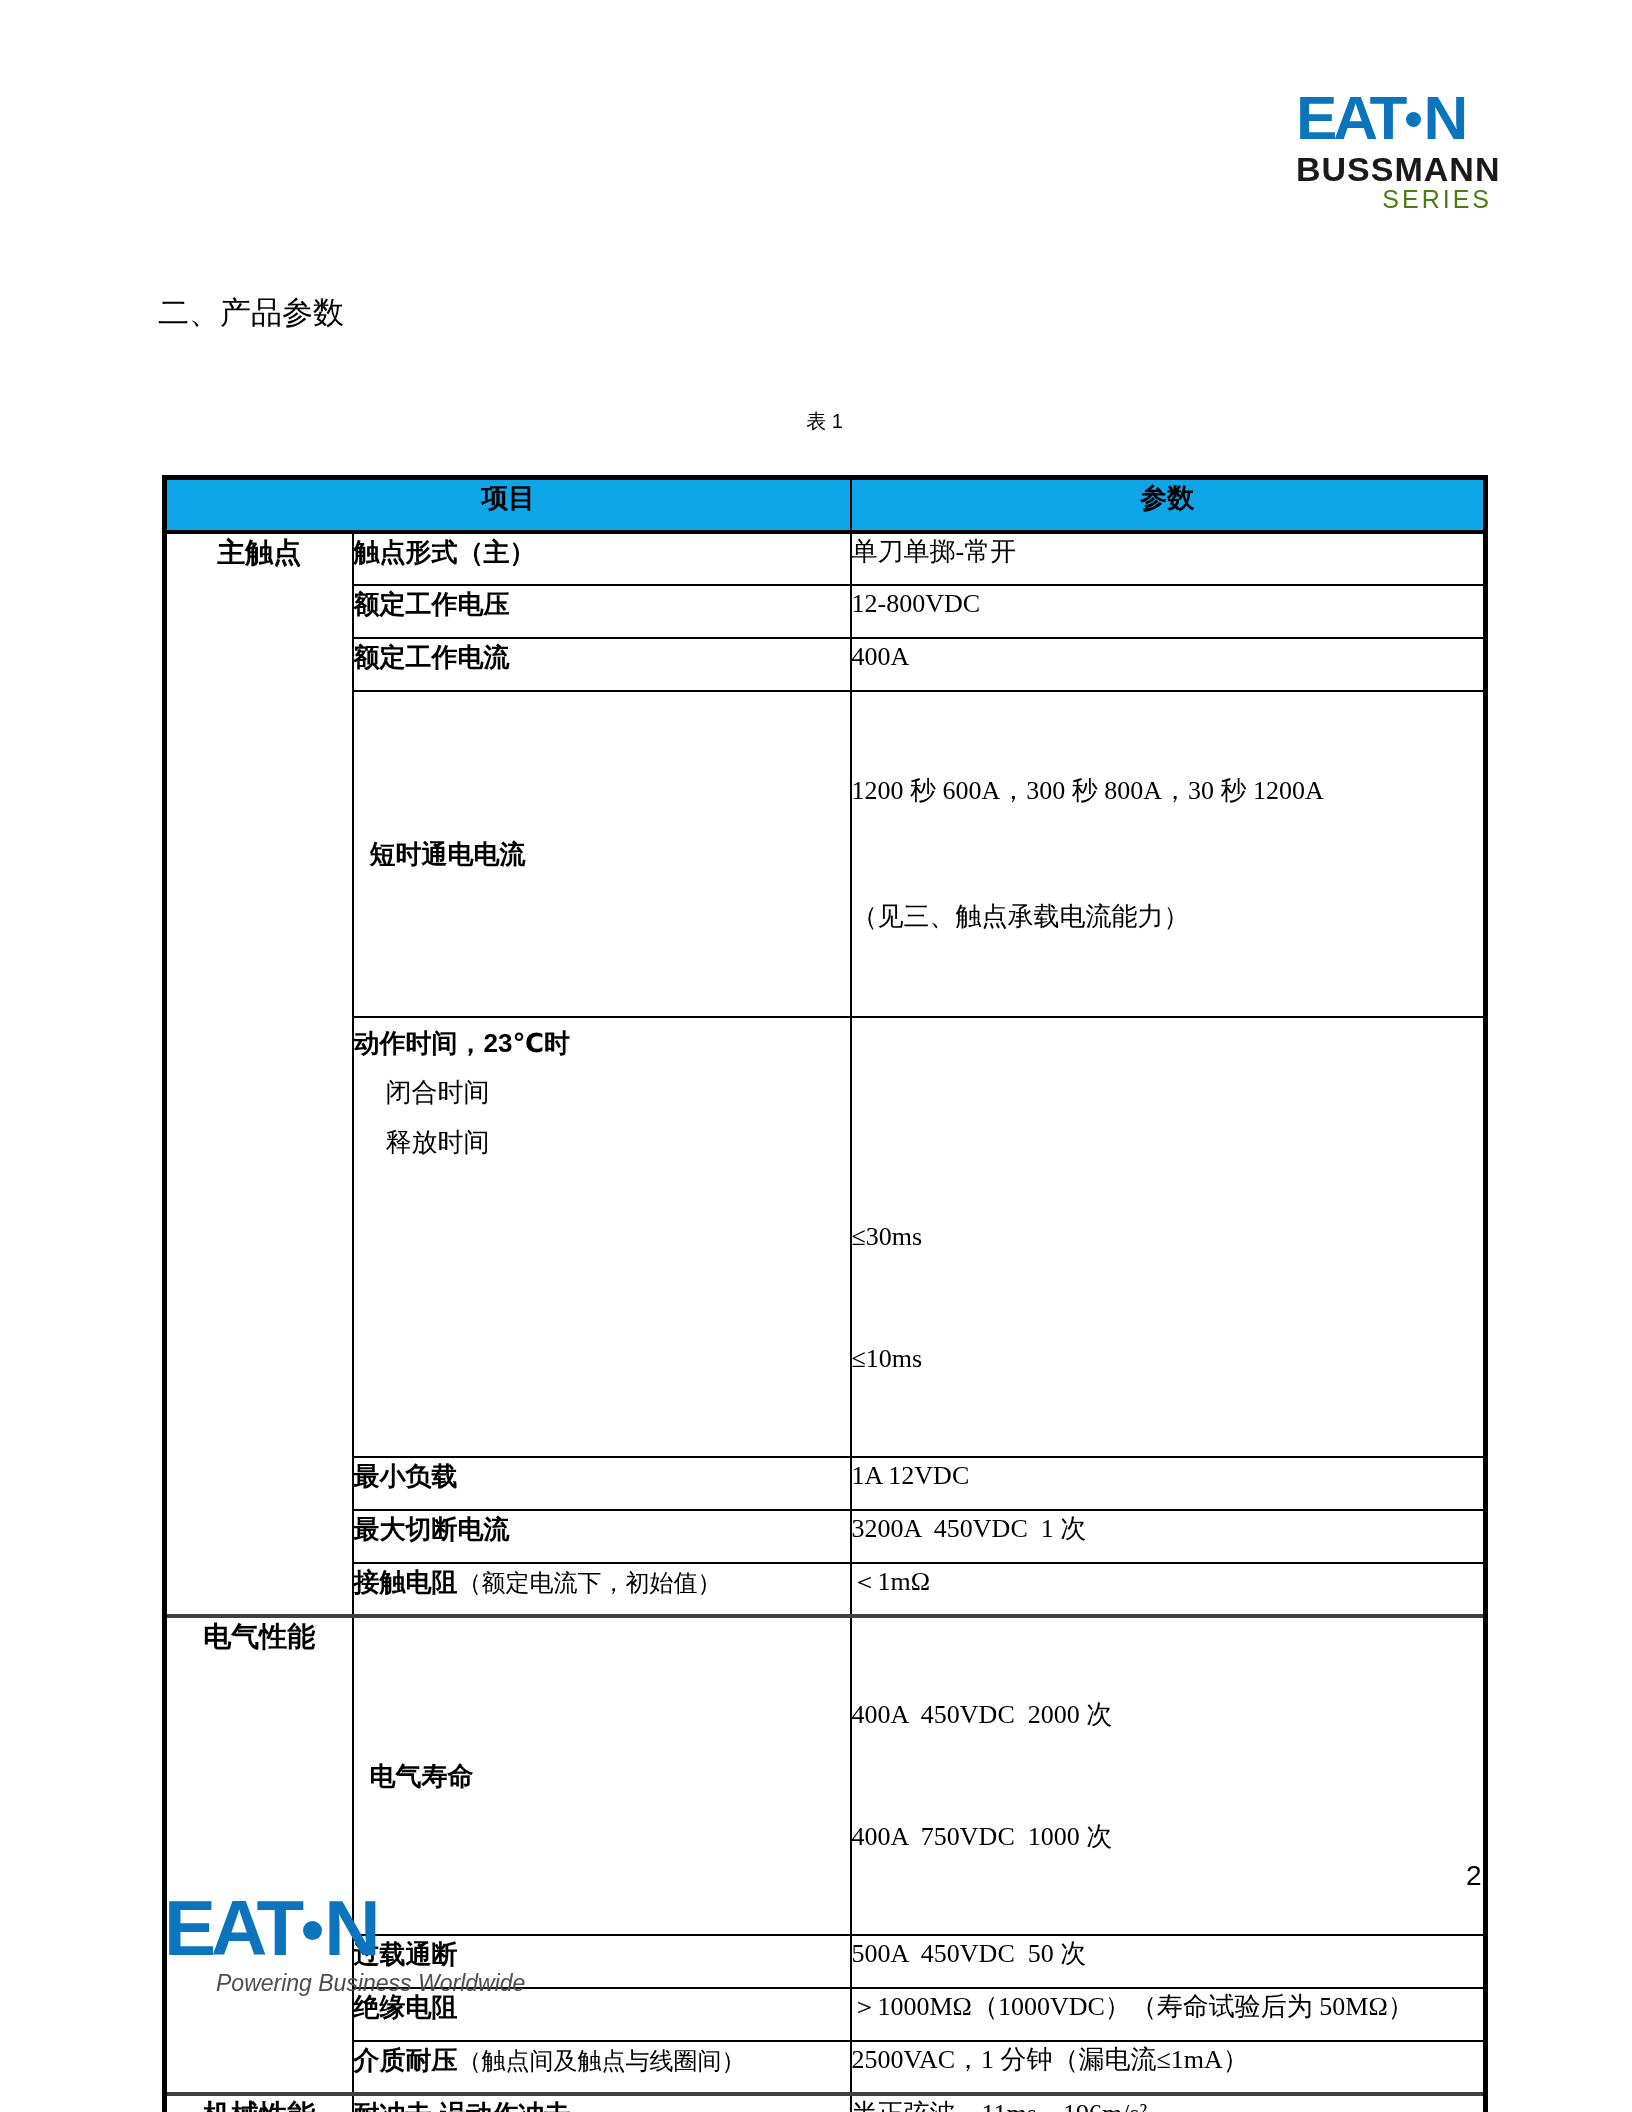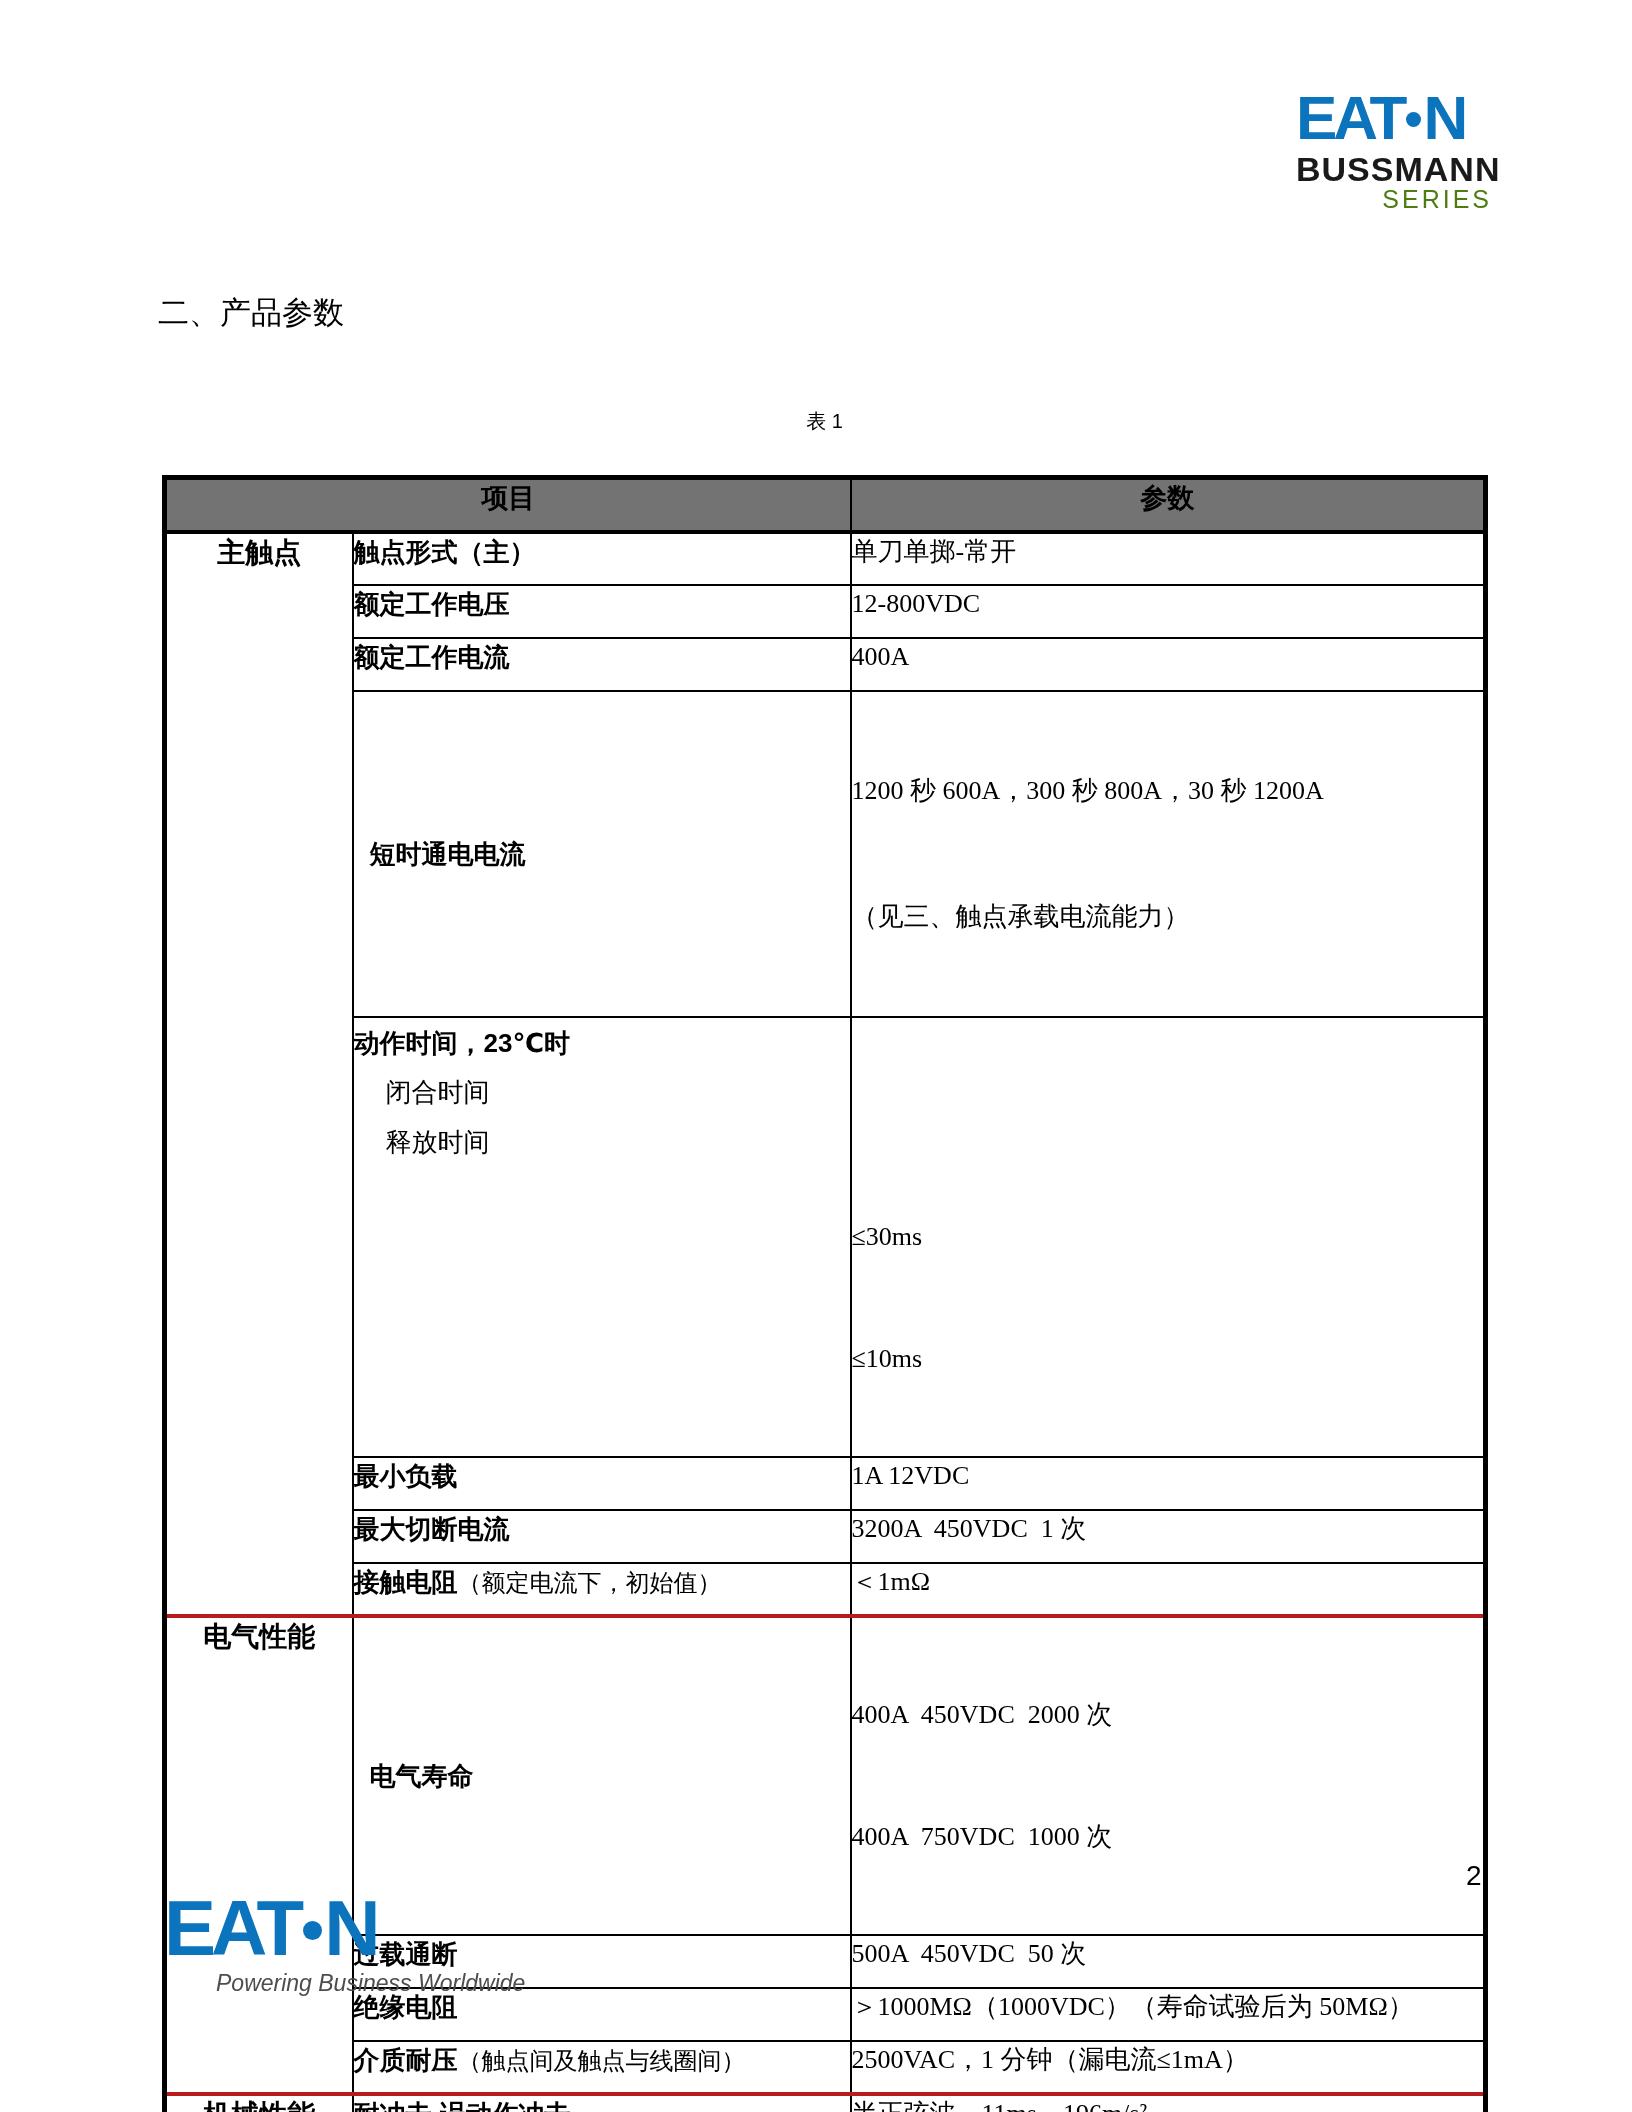--- a/index.html
+++ b/index.html
@@ -58,27 +58,27 @@
   
   .tablewrap { position: absolute; left: 162px; top: 475px; width: 1326px; }
   table.spec {
     border-collapse: collapse;
     width: 100%;
     table-layout: fixed;
     border: 5px solid #000;
   }
   table.spec th, table.spec td { border: 2px solid #000; padding: 0; vertical-align: top; }
   thead th {
-    background: #737373;
+    background: #0ea5e9;
     height: 54px;
     font-size: 27px; font-weight: 700;
     text-align: center; vertical-align: middle;
     border-bottom: 4px solid #000 !important;
   }
-  tr.sect > td { border-top: 4px solid #b91c1c; margin-top: 20px; }
+  tr.sect > td { border-top: 4px solid #404040; margin-top: 20px; }
 
   td.group {
     vertical-align: middle; text-align: center;
     font-weight: 700; font-size: 28px;
   }
   td.item { padding: 8px 6px 0 13px; font-size: 26px; line-height: 36px; }
   td.item.vmid { vertical-align: middle; padding-top: 0; padding-left: 16px; }
   .bold-label { font-weight: 700; font-family: "Liberation Sans", "DejaVu Sans", sans-serif; }
   .item-note {
     font-weight: 400; font-size: 24px;

